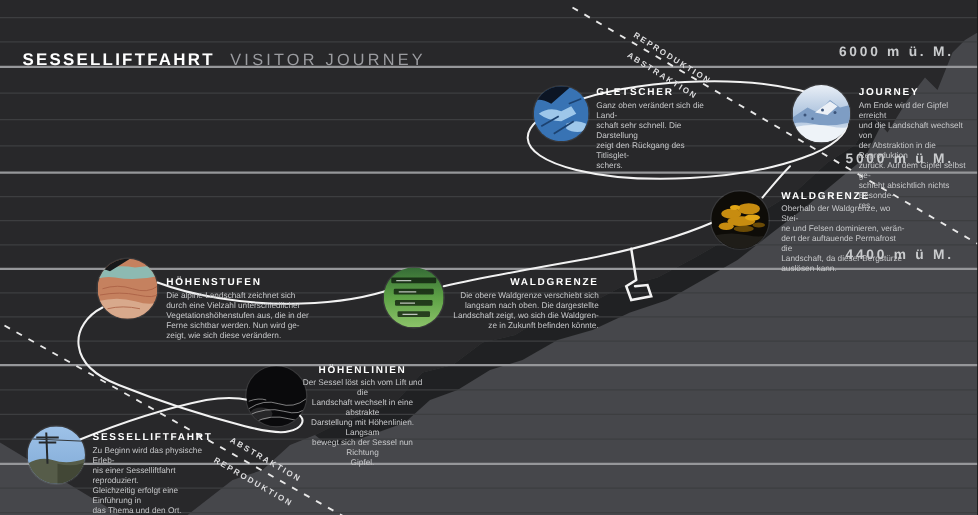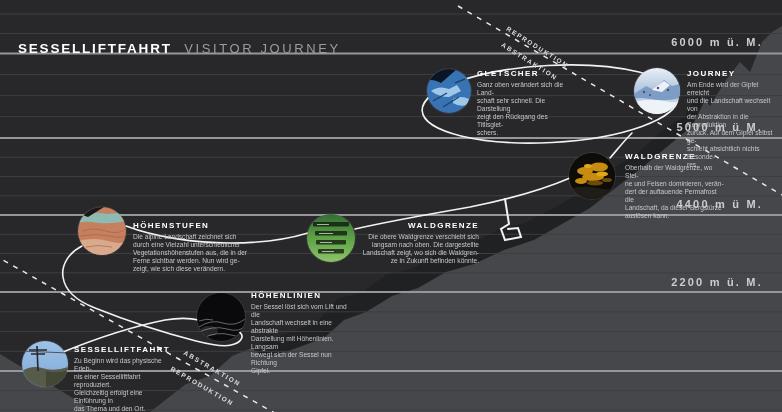--- a/index.html
+++ b/index.html
@@ -104,21 +104,20 @@
   </svg>
 
   <div class="title">
     <span class="main">SESSELLIFTFAHRT</span>
     <span class="sub">VISITOR JOURNEY</span>
   </div>
 
   <div class="alt" style="top:36px;">6000 m ü. M.</div>
   <div class="alt" style="top:121px;">5000 m ü M.</div>
   <div class="alt" style="top:198px;">4400 m ü M.</div>
-  <div class="alt" style="top:276px;">2200 m ü. M.</div>
 
   <div class="diag" style="left:509px;top:25px;transform:rotate(32deg);">REPRODUKTION</div>
   <div class="diag" style="left:504px;top:41px;transform:rotate(32deg);">ABSTRAKTION</div>
   <div class="diag" style="left:186px;top:349px;transform:rotate(30deg);">ABSTRAKTION</div>
   <div class="diag" style="left:173px;top:365px;transform:rotate(30deg);">REPRODUKTION</div>
 
   <div class="station">
     <div class="pic" style="left:22px;top:341px;width:46px;height:46px;">
       <svg width="46" height="46">
         <rect width="46" height="46" fill="url(#sky)"></rect>
@@ -147,21 +146,21 @@
         <rect width="48" height="48" fill="#0a0a0c"></rect>
         <g stroke="rgba(255,255,255,0.55)" stroke-width="0.7" fill="none">
           <path d="M2 34 Q14 26 26 30 T48 26"></path>
           <path d="M0 40 Q16 32 30 36 T48 32"></path>
           <path d="M6 45 Q20 38 34 42 T48 38"></path>
           <path d="M2 28 Q10 25 16 27"></path>
         </g>
         <ellipse cx="12" cy="38" rx="9" ry="5" fill="rgba(255,255,255,0.12)"></ellipse>
       </svg>
     </div>
-    <div class="st-text" style="left:251px;top:291px;width:100px;">
+    <div class="st-text" style="left:240px;top:291px;width:100px;text-align:center;">
       <div class="st-title">HÖHENLINIEN</div>
       <div class="st-body">Der Sessel löst sich vom Lift und die
 Landschaft wechselt in eine abstrakte
 Darstellung mit Höhenlinien. Langsam
 bewegt sich der Sessel nun Richtung
 Gipfel.</div>
     </div>
   </div>
 
   <div class="station">

